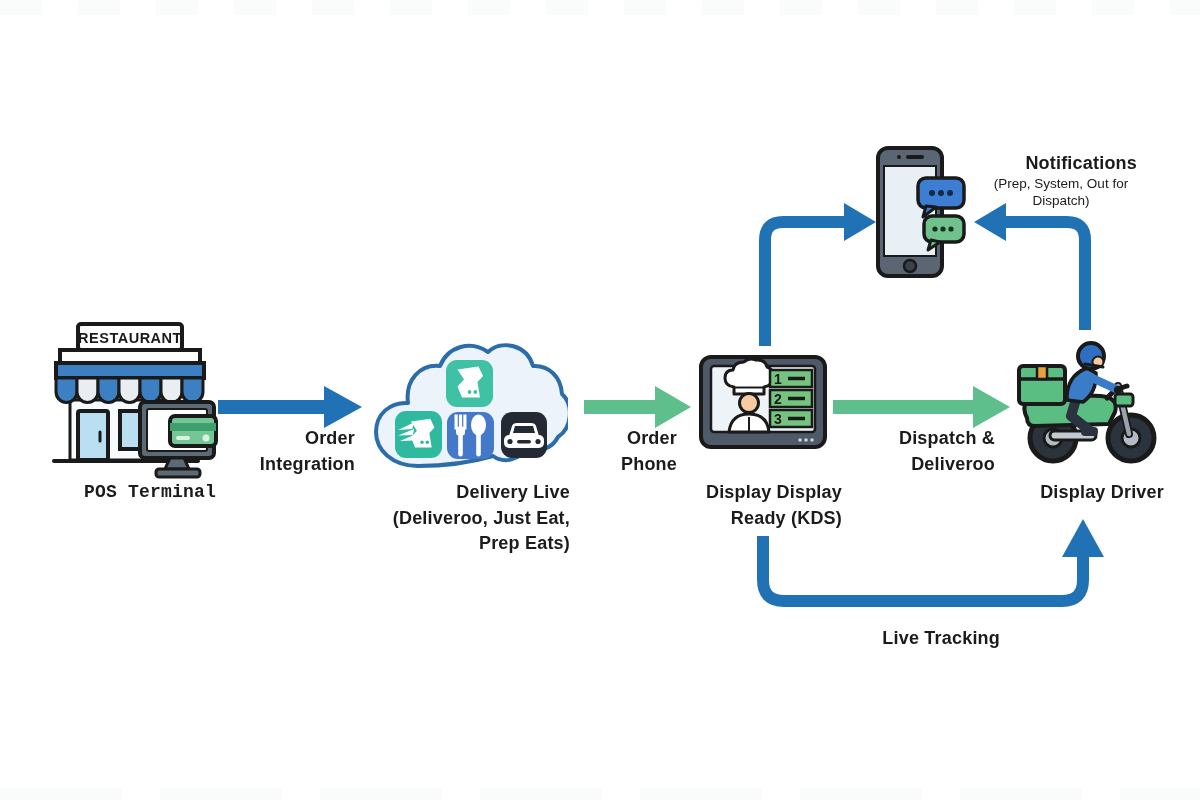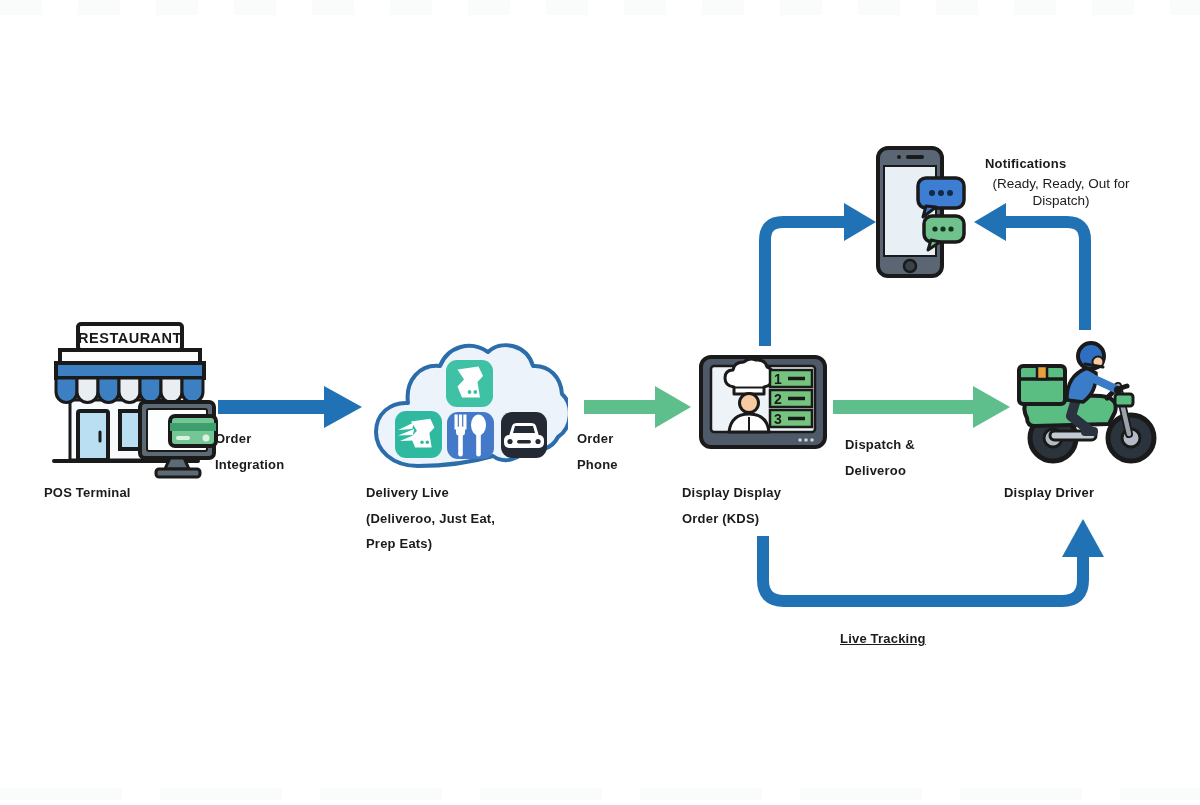--- a/index.html
+++ b/index.html
@@ -1,19 +1,19 @@
 <!DOCTYPE html>
 <html><head>
 <meta charset="utf-8">
 <style>
   html,body{margin:0;padding:0;background:#fff;}
   .canvas{position:relative;width:1200px;height:805px;background:#ffffff;overflow:hidden;
           font-family:"Liberation Sans",sans-serif;color:#1b1b1b;}
   .abs{position:absolute;}
-  .label{font-weight:700;font-size:13px;line-height:25.5px;text-align:left;
+  .label{font-weight:700;font-size:18px;line-height:25.5px;text-align:right;
          color:#1b1b1b;letter-spacing:0.2px;}
   .sub{font-weight:400;font-size:13.5px;line-height:16.5px;text-align:center;color:#1b1b1b;}
   .artifact-top{left:0;top:0;width:100%;height:15px;
     background:repeating-linear-gradient(90deg,#fafbfb 0 42px,#ffffff 42px 78px);}
   .artifact-bottom{left:0;top:788px;width:100%;height:12px;
     background:repeating-linear-gradient(90deg,#fafbfb 0 122px,#ffffff 122px 160px);}
   svg{display:block;}
 </style>
 </head>
 <body>
@@ -48,21 +48,21 @@
       <path d="M122 138 L136 138 L141 149 L117 149 Z" fill="#5d6975" stroke="#1a1a1a" stroke-width="3"></path>
       <rect x="108" y="149" width="44" height="8" rx="3" fill="#5d6975" stroke="#1a1a1a" stroke-width="3"></rect>
     </g>
     <g>
       <rect x="122" y="96" width="46" height="30" rx="5" fill="#74c694" stroke="#1a1a1a" stroke-width="4"></rect>
       <rect x="122" y="103" width="46" height="8" fill="#3e9e6d"></rect>
       <rect x="128" y="116" width="14" height="4" rx="2" fill="#d9f2e3"></rect>
       <circle cx="158" cy="118" r="3.5" fill="#d9f2e3"></circle>
     </g>
   </svg>
-  <div class="abs label" style="left:44px;top:480px;width:172px;">POS Terminal</div>
+  <div class="abs label" style="left:44px;top:480px;width:172px;font-family:Liberation Mono, monospace;">POS Terminal</div>
 
   <svg class="abs" style="left:218px;top:385px;" width="144" height="44" viewBox="0 0 144 44">
     <rect x="0" y="15" width="106" height="14" fill="#2171b5"></rect>
     <polygon points="106,1 144,22 106,43" fill="#2171b5"></polygon>
   </svg>
   <div class="abs label" style="left:215px;top:426px;width:140px;">
     <span>Order</span><br>
     <span>Integration</span>
   </div>
 
@@ -146,28 +146,28 @@
       <rect x="72" y="56" width="42" height="17" fill="#74c37e" stroke="#1a1a1a" stroke-width="2.5"></rect>
       <text x="80" y="70" text-anchor="middle" font-family="Liberation Sans, sans-serif" font-size="14" font-weight="bold" fill="#1a1a1a">3</text>
       <line x1="90" y1="64.5" x2="107" y2="64.5" stroke="#1a1a1a" stroke-width="3.5"></line>
     </g>
     <circle cx="102" cy="86" r="1.8" fill="#cdd4da"></circle>
     <circle cx="108" cy="86" r="1.8" fill="#cdd4da"></circle>
     <circle cx="114" cy="86" r="1.8" fill="#cdd4da"></circle>
   </svg>
   <div class="abs label" style="left:682px;top:480px;width:160px;">
     <span>Display Display</span><br>
-    <span>Order (KDS)</span>
+    <span>Ready (KDS)</span>
   </div>
 
   <svg class="abs" style="left:833px;top:385px;" width="177" height="44" viewBox="0 0 177 44">
     <rect x="0" y="15" width="140" height="14" fill="#5fbf8c"></rect>
     <polygon points="140,1 177,22 140,43" fill="#5fbf8c"></polygon>
   </svg>
-  <div class="abs label" style="left:845px;top:426px;width:150px;margin-top:6px;">
+  <div class="abs label" style="left:845px;top:426px;width:150px;">
     <span>Dispatch &amp;</span><br>
     <span>Deliveroo</span>
   </div>
 
   <svg class="abs" style="left:1003px;top:334px;" width="160" height="132" viewBox="0 0 160 132">
     <circle cx="50" cy="104" r="23" fill="#2b333d" stroke="#1a1a1a" stroke-width="5"></circle>
     <circle cx="50" cy="104" r="9" fill="#b3bcc4" stroke="#1a1a1a" stroke-width="3"></circle>
     <circle cx="128" cy="104" r="23" fill="#2b333d" stroke="#1a1a1a" stroke-width="5"></circle>
     <circle cx="128" cy="104" r="9" fill="#b3bcc4" stroke="#1a1a1a" stroke-width="3"></circle>
     <line x1="126" y1="100" x2="115" y2="52" stroke="#1a1a1a" stroke-width="8" stroke-linecap="round"></line>
@@ -209,33 +209,33 @@
       <rect x="58" y="70" width="40" height="26" rx="8" fill="#6fc28c" stroke="#1a1a1a" stroke-width="3.5"></rect>
       <path d="M 65 94 L 62 104 L 74 96 Z" fill="#6fc28c" stroke="#1a1a1a" stroke-width="3" stroke-linejoin="round"></path>
       <circle cx="69" cy="83" r="2.6" fill="#14331f"></circle>
       <circle cx="77" cy="83" r="2.6" fill="#14331f"></circle>
       <circle cx="85" cy="83" r="2.6" fill="#14331f"></circle>
     </g>
   </svg>
 
   <div class="abs label" style="left:985px;top:151px;width:152px;">Notifications</div>
   <div class="abs sub" style="left:978px;top:176px;width:166px;">
-    <span>(Ready, Ready, Out for</span><br>
+    <span>(Prep, System, Out for</span><br>
     <span>Dispatch)</span>
   </div>
 
   <svg class="abs" style="left:0;top:0;pointer-events:none;" width="1200" height="805" viewBox="0 0 1200 805">
     <g>
       <path d="M 765 346 L 765 240 Q 765 222 783 222 L 845 222" fill="none" stroke-width="12" stroke="#2171b5"></path>
       <polygon points="844,203 844,241 876,222" fill="#2171b5"></polygon>
     </g>
     <g>
       <path d="M 1085 330 L 1085 240 Q 1085 222 1067 222 L 1005 222" fill="none" stroke-width="12" stroke="#2171b5"></path>
       <polygon points="1006,203 1006,241 974,222" fill="#2171b5"></polygon>
     </g>
     <g>
       <path d="M 763 536 L 763 580 Q 763 601 784 601 L 1062 601 Q 1083 601 1083 580 L 1083 556" fill="none" stroke-width="12" stroke="#2171b5"></path>
       <polygon points="1062,557 1104,557 1083,519" fill="#2171b5"></polygon>
     </g>
   </svg>
-  <div class="abs label" style="left:840px;top:626px;width:160px;text-decoration:underline;">Live Tracking</div>
+  <div class="abs label" style="left:840px;top:626px;width:160px;">Live Tracking</div>
 
 </div>
 
 </body></html>

